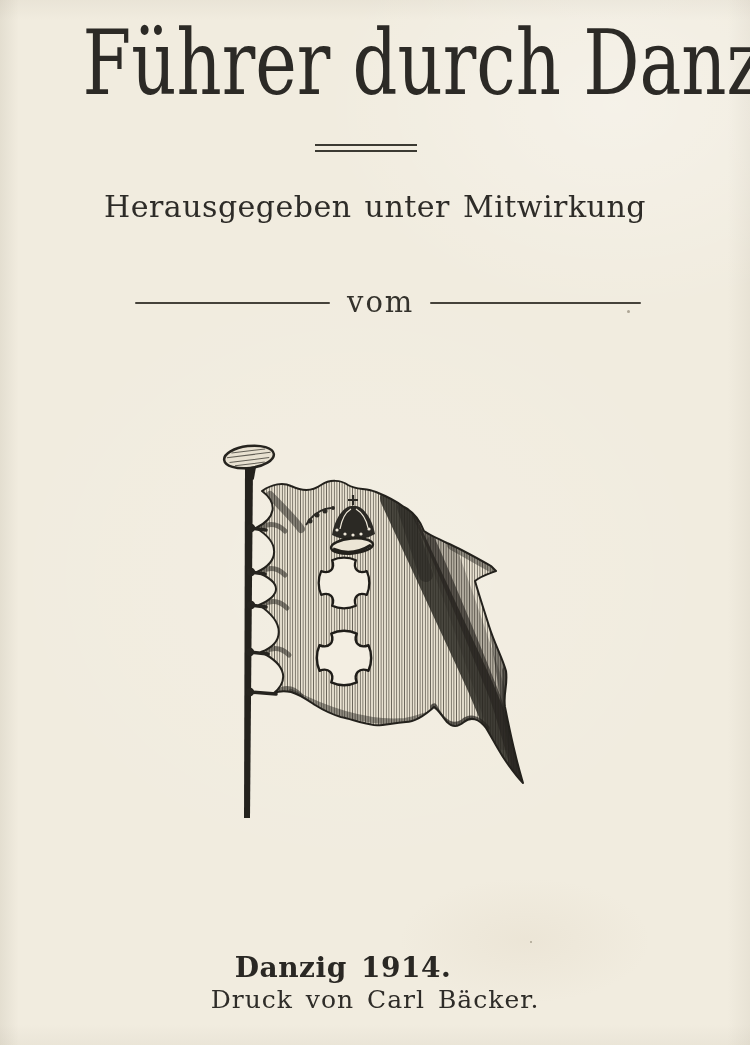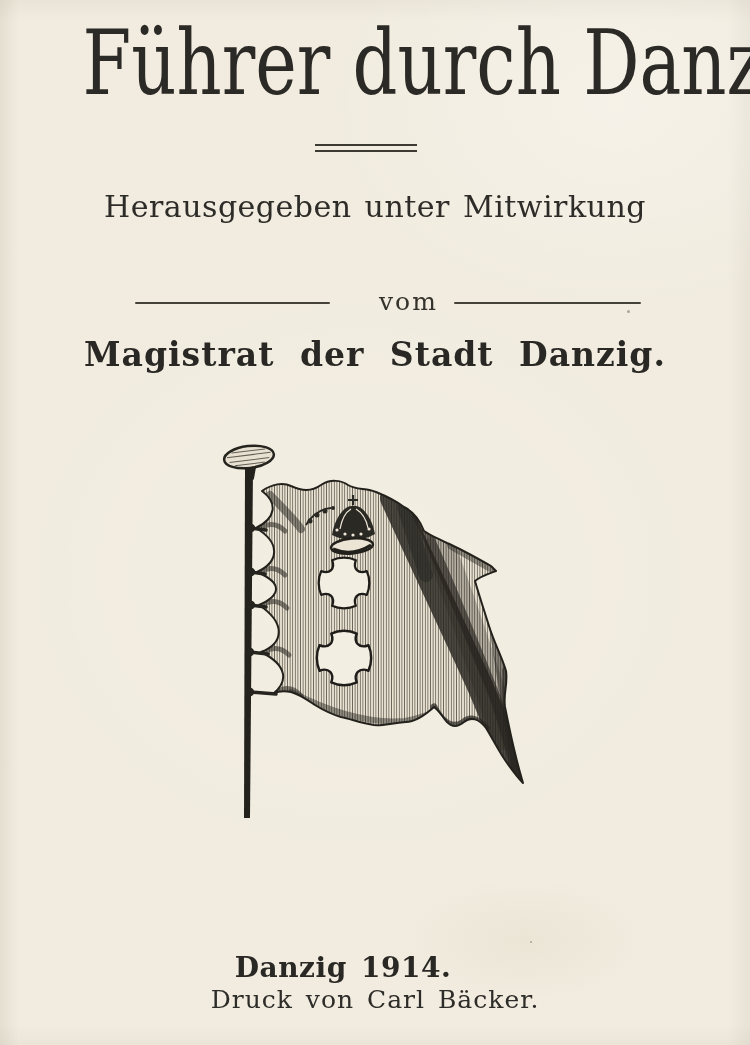--- a/index.html
+++ b/index.html
@@ -37,21 +37,21 @@
   }
   .sub1{top:189px;}
   .sub2{top:234px;}
   .vom-row{
     position:absolute;top:289px;left:135px;width:506px;height:28px;
     display:flex;align-items:center;
   }
   .vline{height:2px;background:#45423a;}
   .vl-left{width:195px;margin-right:17px;border-radius:2px;}
   .vl-right{flex:1;margin-left:16px;border-radius:2px;}
-  .vom-label{font-size:25px;letter-spacing:2px;color:#34322c;padding-bottom:3px;margin-left:32px;}
+  .vom-label{font-size:29px;letter-spacing:2px;color:#34322c;padding-bottom:3px;}
   .publisher{
     position:absolute;top:335px;left:0;width:750px;text-align:center;
     font-size:33px;font-weight:700;letter-spacing:1px;word-spacing:13px;
     white-space:nowrap;color:#2a2824;
   }
   .flag{position:absolute;left:190px;top:435px;width:360px;height:395px;}
   .imprint1{
     position:absolute;top:951px;left:0;width:686px;text-align:center;
     font-size:28px;font-weight:700;letter-spacing:0.5px;word-spacing:4px;color:#2a2824;
   }
@@ -76,21 +76,20 @@
   </div>
 
   <div class="sub sub1">Herausgegeben unter Mitwirkung</div>
 
   <div class="vom-row">
     <div class="vline vl-left"></div>
     <div class="vom-label">vom</div>
     <div class="vline vl-right"></div>
   </div>
 
-  <div class="publisher">Magistrat der Stadt Danzig.</div>
 
   <svg class="flag" viewBox="0 0 360 395" xmlns="http://www.w3.org/2000/svg">
     <defs>
       <pattern id="hatch" width="2.6" height="8" patternUnits="userSpaceOnUse">
         <rect width="2.6" height="8" fill="#ebe4d3"></rect>
         <path d="M1.3 0 V8" stroke="#4a463c" stroke-width="0.75"></path>
       </pattern>
       <path id="clothPath" d="M72,56
         C82,49 93,47 101,51 C112,56 121,57 131,50 C140,44 151,45 158,50
         C166,55 176,53 186,57 C196,61 206,66 214,72 C222,76 229,83 234,96

